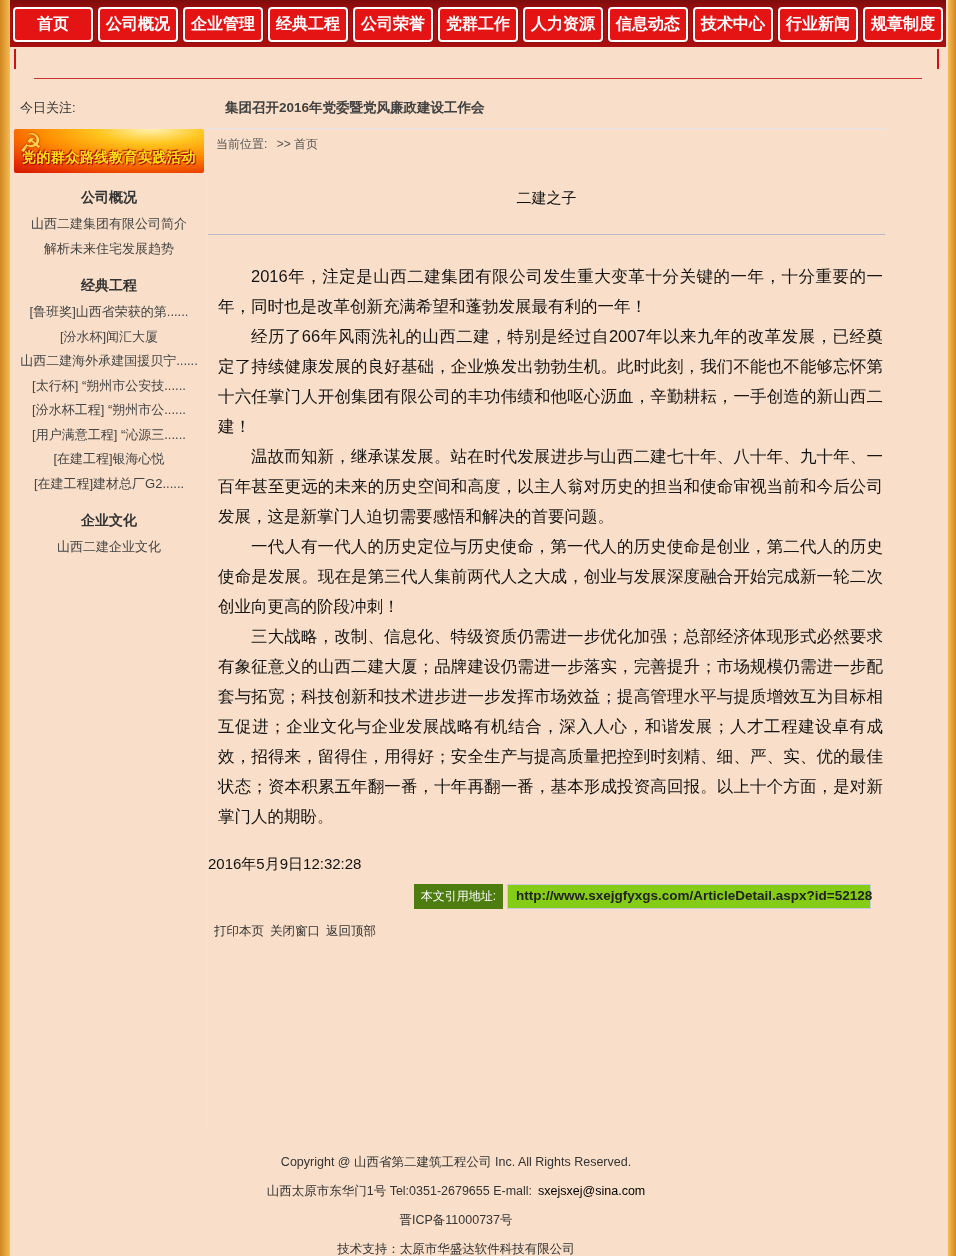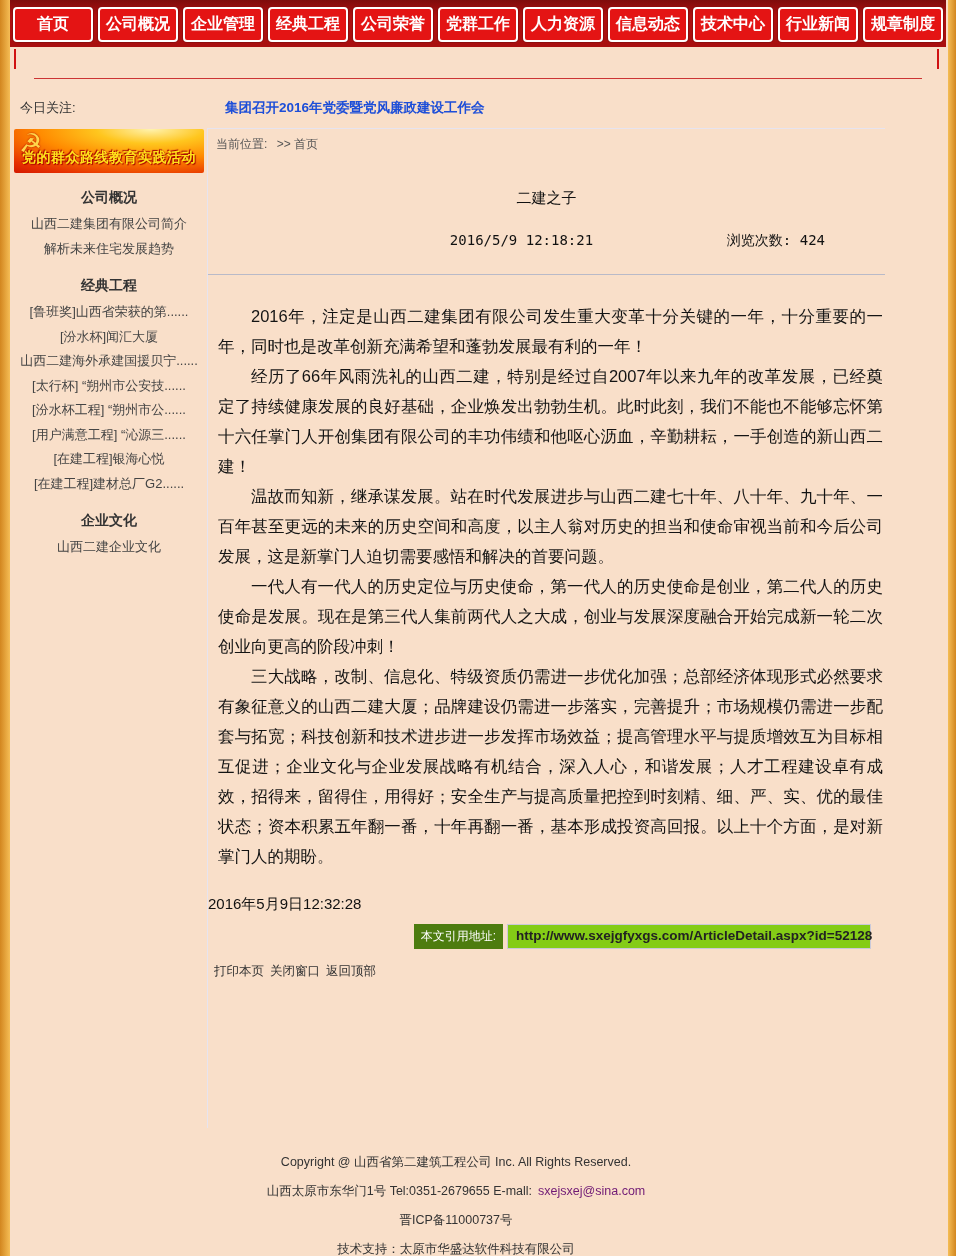--- a/index.html
+++ b/index.html
@@ -39,21 +39,21 @@
   .banner-emblem{position:absolute;left:5px;top:1px;color:#ffd64a;font-size:26px;line-height:1;text-shadow:0 0 2px #a00;}
   .banner-text{
     color:#ffe21a;font-weight:bold;font-size:14px;white-space:nowrap;
     text-shadow:1px 1px 1px #a50000,-1px -1px 1px #a50000;padding-bottom:6px;letter-spacing:.5px;
   }
   .menu-section{margin-top:16px;}
   .menu-title{font-size:14px;font-weight:bold;color:#333;margin:14px 0 5px;}
   .menu-item{font-size:13px;color:#444;line-height:24.5px;cursor:pointer;white-space:nowrap;}
 
   .content{flex:1;margin-left:3px;margin-right:71px;min-width:0;}
-  .headline{color:#1d4ed8;font-weight:bold;font-size:13.5px;padding:2px 0 11px 18px;cursor:pointer;}
+  .headline{color:#404040;font-weight:bold;font-size:13.5px;padding:2px 0 11px 18px;cursor:pointer;}
   .content-wrap{border-left:1px solid #e7e4ef;min-height:1000px;}
   .breadcrumb{border-top:1px solid #e7e4ef;font-size:12px;color:#555;padding:7px 0 6px 8px;}
   .breadcrumb .crumb-path{margin-left:6px;cursor:pointer;}
 
   .article-title{text-align:center;color:#1733cc;font-size:22px;font-weight:bold;margin-top:32px;letter-spacing:1px;}
   .article-author{text-align:center;font-size:15px;color:#111;margin-top:30px;}
   .meta-row{position:relative;margin-top:24px;font-size:14px;color:#111;
     font-family:"DejaVu Sans Mono",monospace;text-align:center;}
   .meta-date{display:inline-block;margin-right:50px;}
   .meta-views{position:absolute;right:60px;top:0;}
@@ -65,21 +65,21 @@
   .posted{font-size:15px;color:#111;margin-top:24px;padding-right:28px;}
   .cite-row{display:flex;justify-content:flex-end;align-items:stretch;margin-top:10px;padding-right:14px;gap:4px;}
   .cite-badge{background:#4d7c0f;color:#fff;font-size:12px;padding:4px 7px;align-self:center;}
   .cite-url{background:#84cc16;border:1px solid #c9c9d9;font-size:13.5px;font-weight:bold;color:#222;
     padding:3px 8px;width:346px;text-align:center;white-space:nowrap;cursor:text;}
   .actions{text-align:left;font-size:12.5px;color:#333;margin-top:14px;padding-right:28px;}
   .actions span{margin-left:6px;cursor:pointer;}
 
   .footer{text-align:center;font-size:12.5px;color:#333;margin-top:26px;padding-right:44px;}
   .footer .fline{margin-top:12px;}
-  .footer .email{color:#701a75;cursor:pointer;margin-left:6px;}
+  .footer .email{color:#000000;cursor:pointer;margin-left:6px;}
 </style>
 </head>
 <body>
 
 <div class="edge left"></div>
 <div class="edge right"></div>
 
 <nav class="topnav" id="topnav">
     <a class="nav-btn">首页</a>
     <a class="nav-btn">公司概况</a>
@@ -131,24 +131,20 @@
   <section class="content">
     <div class="headline">集团召开2016年党委暨党风廉政建设工作会</div>
     <div class="content-wrap">
       <div class="breadcrumb">
         <span>当前位置:</span>
         <span class="crumb-path">&gt;&gt; 首页</span>
       </div>
 
       <article>
         <div class="article-author">二建之子</div>
-        <div class="meta-row">
-          <span class="meta-date">2016/5/9 12:18:21</span>
-          <span class="meta-views">浏览次数: 424</span>
-        </div>
         <div class="divider"></div>
 
         <div class="body-text" id="body-text">
             <p>2016年，注定是山西二建集团有限公司发生重大变革十分关键的一年，十分重要的一年，同时也是改革创新充满希望和蓬勃发展最有利的一年！</p>
             <p>经历了66年风雨洗礼的山西二建，特别是经过自2007年以来九年的改革发展，已经奠定了持续健康发展的良好基础，企业焕发出勃勃生机。此时此刻，我们不能也不能够忘怀第十六任掌门人开创集团有限公司的丰功伟绩和他呕心沥血，辛勤耕耘，一手创造的新山西二建！</p>
             <p>温故而知新，继承谋发展。站在时代发展进步与山西二建七十年、八十年、九十年、一百年甚至更远的未来的历史空间和高度，以主人翁对历史的担当和使命审视当前和今后公司发展，这是新掌门人迫切需要感悟和解决的首要问题。</p>
             <p>一代人有一代人的历史定位与历史使命，第一代人的历史使命是创业，第二代人的历史使命是发展。现在是第三代人集前两代人之大成，创业与发展深度融合开始完成新一轮二次创业向更高的阶段冲刺！</p>
             <p>三大战略，改制、信息化、特级资质仍需进一步优化加强；总部经济体现形式必然要求有象征意义的山西二建大厦；品牌建设仍需进一步落实，完善提升；市场规模仍需进一步配套与拓宽；科技创新和技术进步进一步发挥市场效益；提高管理水平与提质增效互为目标相互促进；企业文化与企业发展战略有机结合，深入人心，和谐发展；人才工程建设卓有成效，招得来，留得住，用得好；安全生产与提高质量把控到时刻精、细、严、实、优的最佳状态；资本积累五年翻一番，十年再翻一番，基本形成投资高回报。以上十个方面，是对新掌门人的期盼。</p>
           </div>
 

